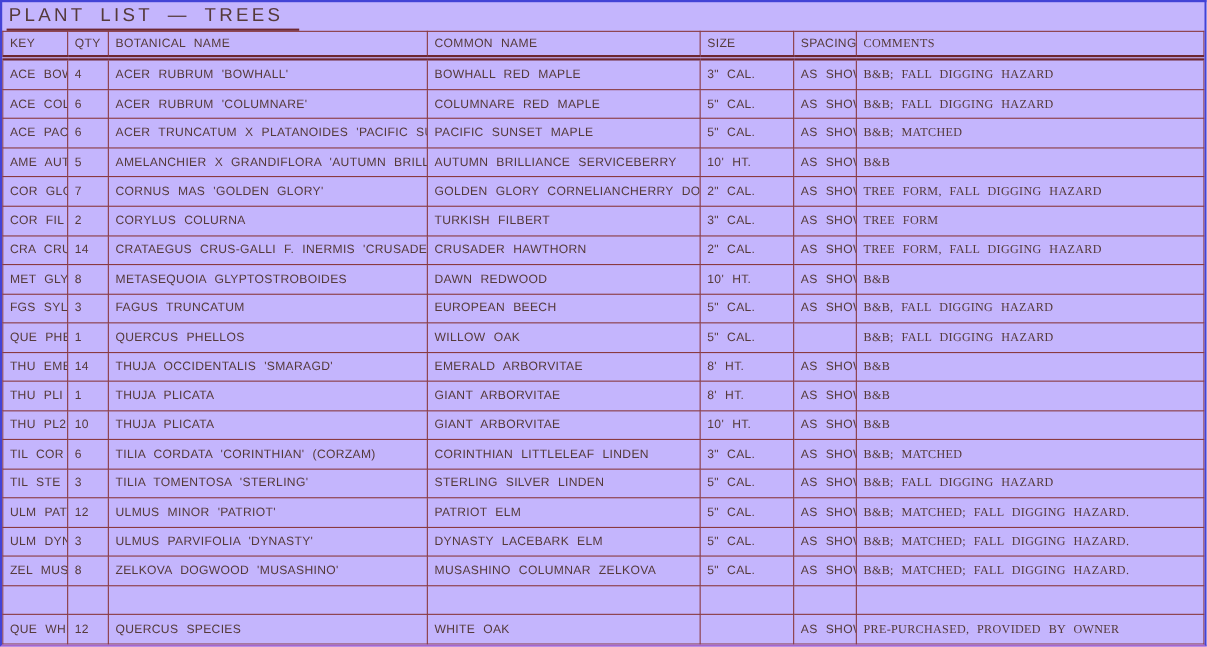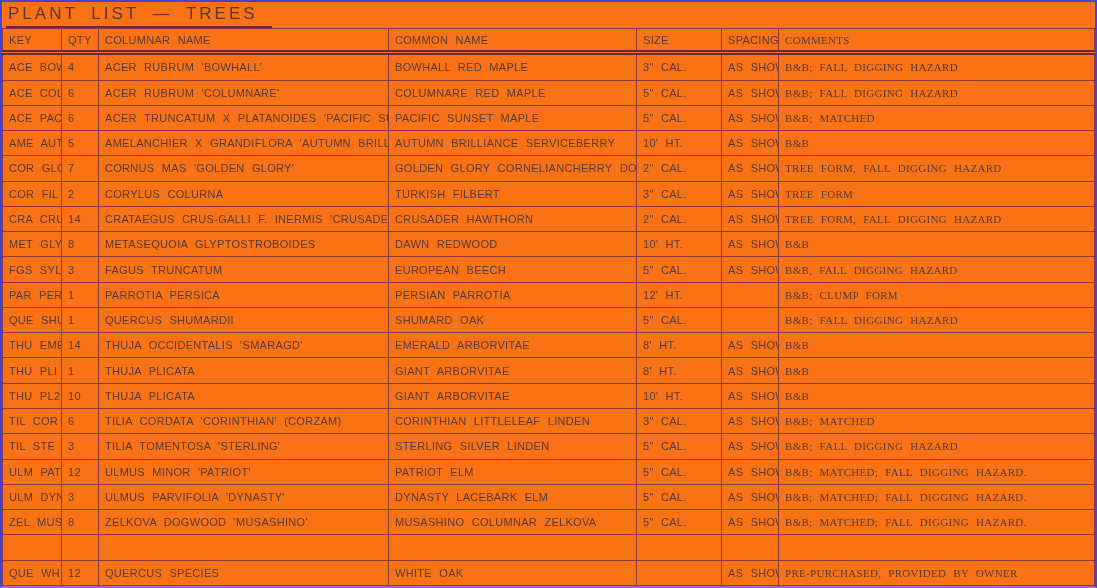--- a/index.html
+++ b/index.html
@@ -1,20 +1,20 @@
 <!DOCTYPE html>
 <html><head>
 <meta charset="utf-8">
 <style>
   html, body { margin: 0; padding: 0; background: #ffffff; }
   .sheet {
     box-sizing: border-box;
     width: 1097px;
     height: 588px;
-    background: #f97316;
+    background: #c4b5fd;
     border: 2px solid #4343d6;
     border-bottom-color: #a565ce;
     display: flex;
     flex-direction: column;
     font-family: "Liberation Sans", sans-serif;
     color: #553a3a;
     overflow: hidden;
   }
   .title-bar {
     flex: 0 0 26px;
@@ -76,21 +76,21 @@
       <col style="width:290px">
       <col style="width:248px">
       <col style="width:85px">
       <col style="width:57px">
       <col>
     </colgroup>
     <thead>
       <tr>
         <th class="col-key">KEY</th>
         <th class="col-qty">QTY</th>
-        <th class="col-botanical">COLUMNAR NAME</th>
+        <th class="col-botanical">BOTANICAL NAME</th>
         <th class="col-common">COMMON NAME</th>
         <th class="col-size">SIZE</th>
         <th class="col-spacing">SPACING</th>
         <th class="col-comments">COMMENTS</th>
       </tr>
     </thead>
     <tbody id="plant-rows">
         <tr>
           <td class="col-key">ACE BOW</td>
           <td class="col-qty">4</td>
@@ -166,33 +166,24 @@
         <tr>
           <td class="col-key">FGS SYL</td>
           <td class="col-qty">3</td>
           <td class="col-botanical">FAGUS TRUNCATUM</td>
           <td class="col-common">EUROPEAN BEECH</td>
           <td class="col-size">5" CAL.</td>
           <td class="col-spacing">AS SHOWN</td>
           <td class="col-comments">B&amp;B, FALL DIGGING HAZARD</td>
         </tr>
         <tr>
-          <td class="col-key">PAR PER</td>
+          <td class="col-key">QUE PHE</td>
           <td class="col-qty">1</td>
-          <td class="col-botanical">PARROTIA PERSICA</td>
-          <td class="col-common">PERSIAN PARROTIA</td>
-          <td class="col-size">12' HT.</td>
-          <td class="col-spacing"></td>
-          <td class="col-comments">B&amp;B; CLUMP FORM</td>
-        </tr>
-        <tr>
-          <td class="col-key">QUE SHU</td>
-          <td class="col-qty">1</td>
-          <td class="col-botanical">QUERCUS SHUMARDII</td>
-          <td class="col-common">SHUMARD OAK</td>
+          <td class="col-botanical">QUERCUS PHELLOS</td>
+          <td class="col-common">WILLOW OAK</td>
           <td class="col-size">5" CAL.</td>
           <td class="col-spacing"></td>
           <td class="col-comments">B&amp;B; FALL DIGGING HAZARD</td>
         </tr>
         <tr>
           <td class="col-key">THU EME</td>
           <td class="col-qty">14</td>
           <td class="col-botanical">THUJA OCCIDENTALIS 'SMARAGD'</td>
           <td class="col-common">EMERALD ARBORVITAE</td>
           <td class="col-size">8' HT.</td>

